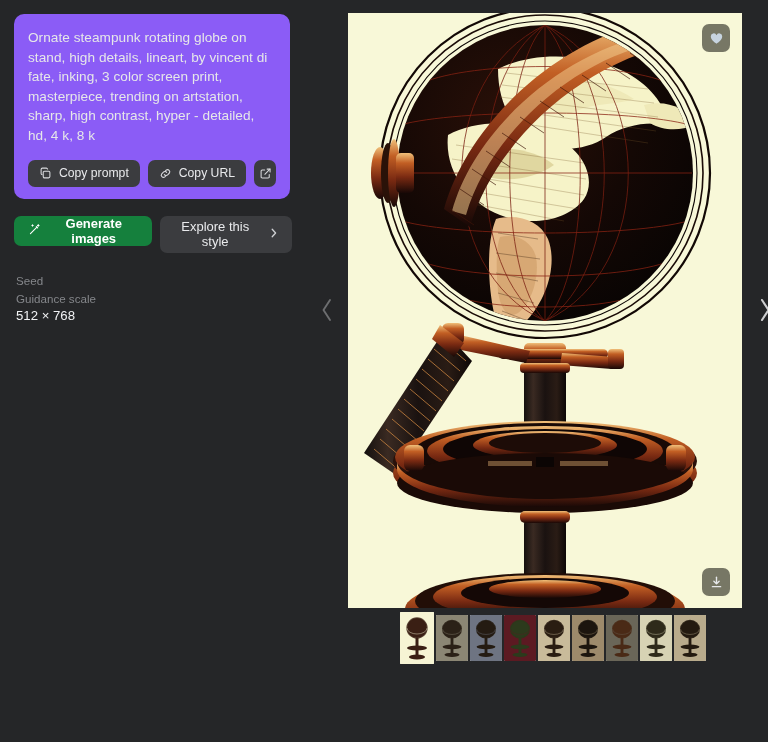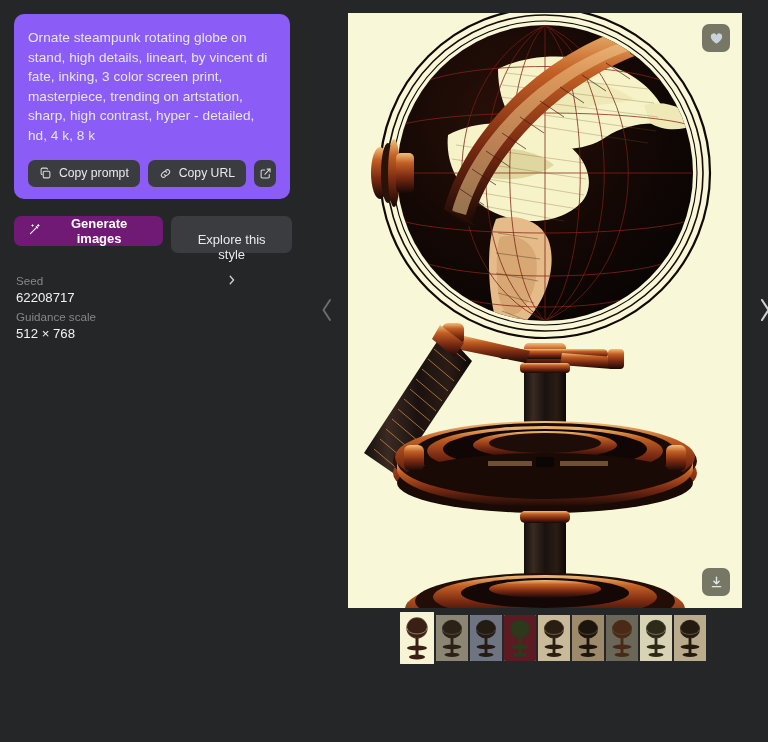--- a/index.html
+++ b/index.html
@@ -40,31 +40,31 @@
     color: #e9eaec; font-size: 12.2px;
     font-family: "Liberation Sans", sans-serif;
     cursor: pointer; white-space: nowrap;
   }
   .chip.icon-only { padding: 0; width: 31px; justify-content: center; }
   .chip svg { display: block; }
 
   .main-actions { display: flex; gap: 8px; margin-top: 17px; }
   .btn-primary {
     display: inline-flex; align-items: center; gap: 8px;
-    background: #701a75; border: none; border-radius: 7px;
+    background: #15803d; border: none; border-radius: 7px;
     height: 30px; padding: 0 14px;
     color: #ffffff; font-size: 13px; font-weight: bold;
     font-family: "Liberation Sans", sans-serif; cursor: pointer;
   }
   .btn-secondary {
     display: inline-flex; align-items: center; gap: 12px;
     background: #3b3c3f; border: none; border-radius: 7px;
     height: 37px; padding: 16px 13px;
     color: #e9eaec; font-size: 13px;
-    font-family: "Liberation Sans", sans-serif; cursor: pointer; flex-direction: column;
+    font-family: "Liberation Sans", sans-serif; cursor: pointer;
   }
 
   .meta { margin-top: 20px; padding-left: 2px; }
   .meta-label {
     color: #85878b; font-size: 11.6px; line-height: 16px; margin-top: 2px;
   }
   .meta-label:first-child { margin-top: 12px; }
   .meta-value {
     color: #f1f2f4; font-size: 13.2px; line-height: 18px;
   }
@@ -175,21 +175,20 @@
         <span>
           <svg width="10" height="12" viewBox="0 0 10 12" fill="none" stroke="#cfd1d4" stroke-width="1.3" stroke-linecap="round" stroke-linejoin="round">
             <path d="M3.2 2.2L6.6 6.0 3.2 9.8"></path>
           </svg>
         </span>
       </button>
     </div>
 
     <div class="meta">
       <div class="meta-label">Seed</div>
-      <div class="meta-value">62208717</div>
 
       <div class="meta-label">Guidance scale</div>
 
       <div class="meta-value">512 × 768</div>
     </div>
   </div>
 
   <div class="viewer">
 
     <button class="nav-arrow nav-prev">

